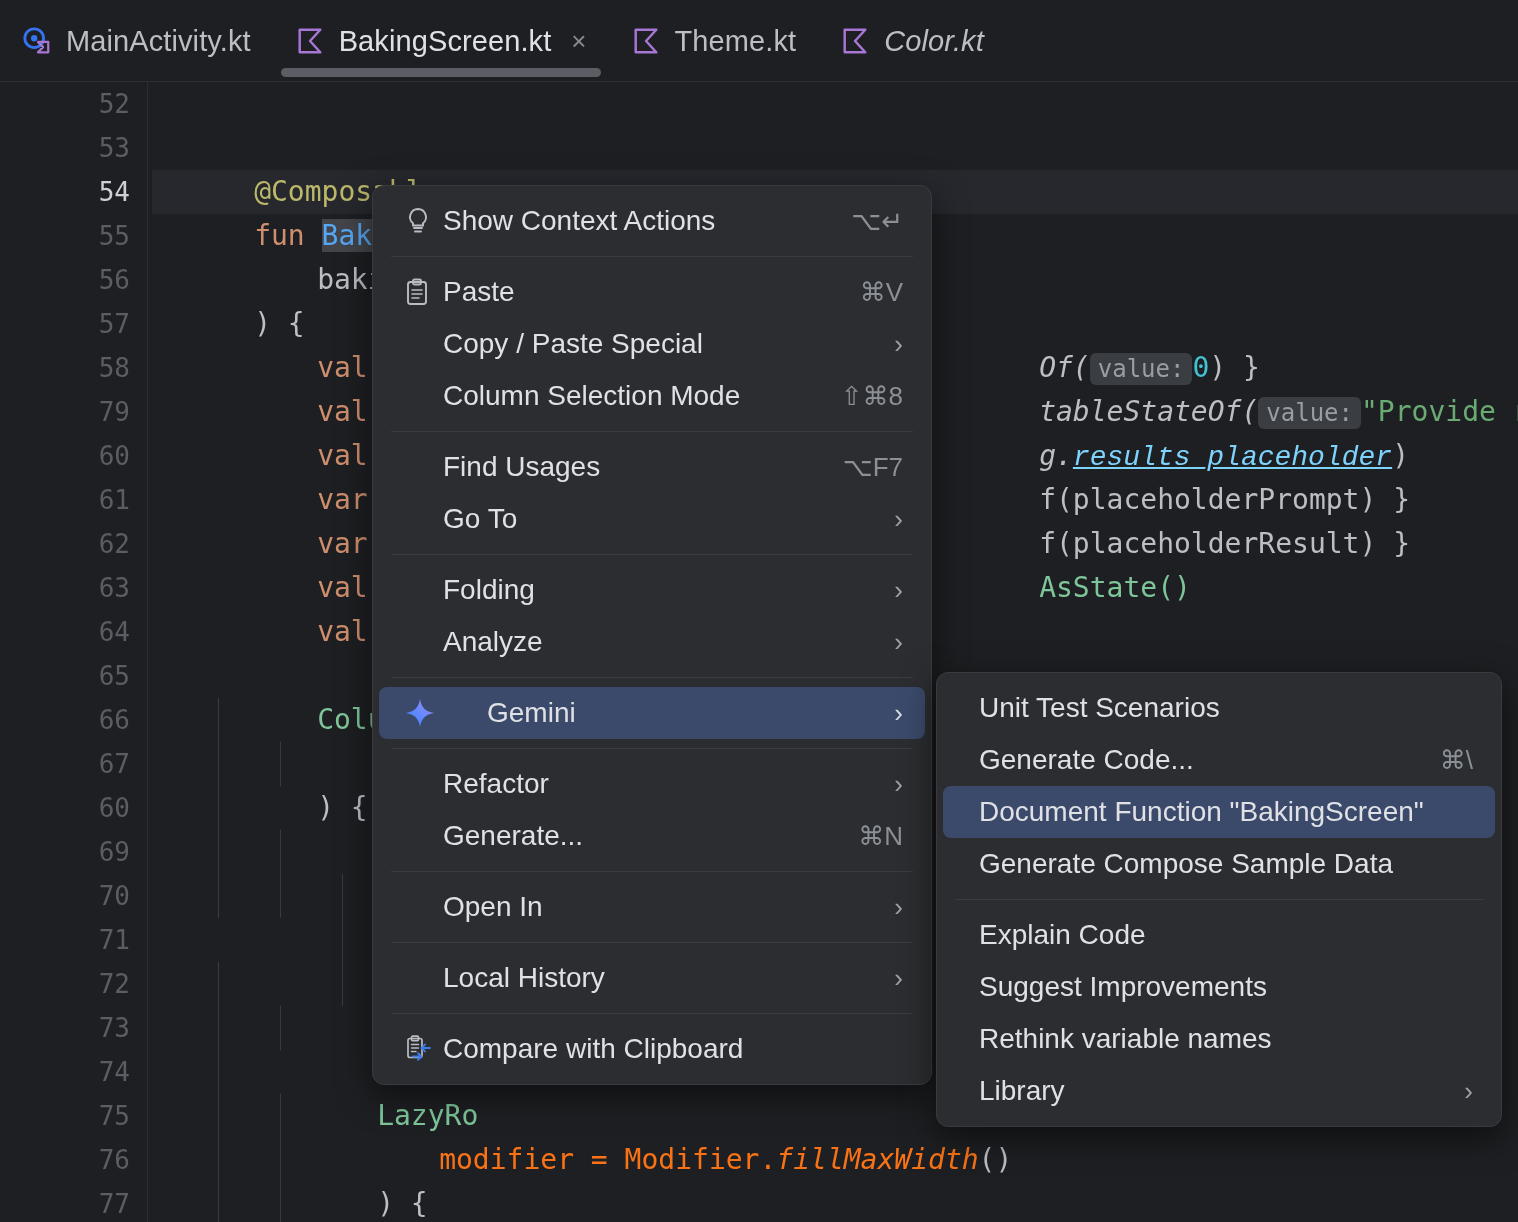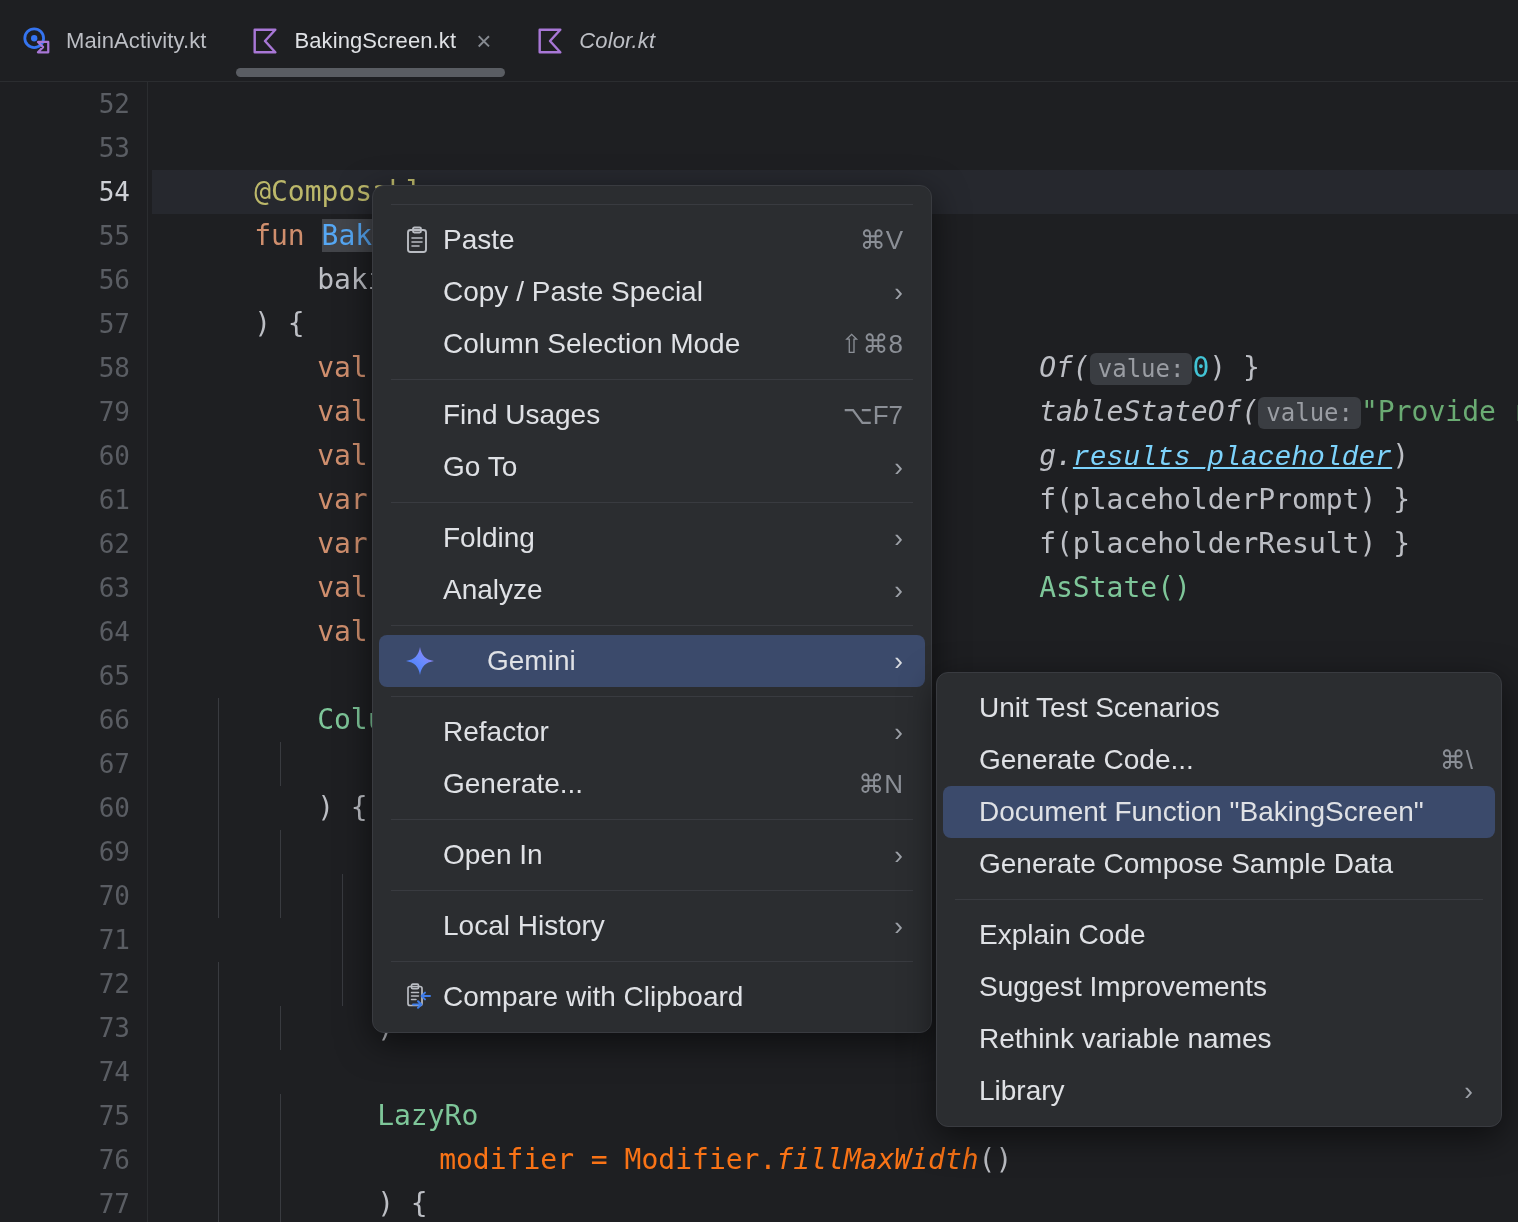--- a/index.html
+++ b/index.html
@@ -18,21 +18,21 @@
     display: flex; align-items: flex-start;
   }
   .tab {
     position: relative;
     height: 82px;
     display: flex; align-items: center; gap: 14px;
     padding: 0 22px;
     cursor: default;
   }
   .tab-label {
-    font-size: 22px;
+    font-size: 29px;
     color: #bcbec4;
     letter-spacing: 0.1px;
     white-space: nowrap;
   }
   .tab.active .tab-label { color: #dfe1e5; }
   .tab.italic .tab-label { font-style: italic; }
   .tab-underline {
     position: absolute; left: 8px; right: 8px; bottom: 5px;
     height: 9px; border-radius: 5px; background: #5a5d63;
   }
@@ -164,20 +164,28 @@
     <span class="mi-ico">
       <svg class="ficon" viewBox="0 0 32 32">
         <path d="M5 4 h22 l-11 12 l11 12 h-22 z" fill="none" stroke="#A877D6" stroke-width="2.6" stroke-linejoin="round"></path>
       </svg>
     </span>
     <span class="tab-label">BakingScreen.kt</span>
     <span class="tab-close">×</span>
     <span class="tab-underline"></span>
   </div>
 
+  <div class="tab">
+    <span class="mi-ico">
+      <svg class="ficon" viewBox="0 0 32 32">
+        <path d="M5 4 h22 l-11 12 l11 12 h-22 z" fill="none" stroke="#A877D6" stroke-width="2.6" stroke-linejoin="round"></path>
+      </svg>
+    </span>
+    <span class="tab-label">Theme.kt</span>
+  </div>
 
   <div class="tab italic">
     <span class="mi-ico">
       <svg class="ficon" viewBox="0 0 32 32">
         <path d="M5 4 h22 l-11 12 l11 12 h-22 z" fill="none" stroke="#A877D6" stroke-width="2.6" stroke-linejoin="round"></path>
       </svg>
     </span>
     <span class="tab-label">Color.kt</span>
   </div>
 
@@ -333,20 +341,30 @@
 
     <div class="cl" style="top:1100px; left:190px">
       
     </div>
 
   </div>
 </div>
 
 <div class="menu" id="ctx-menu">
 
+  <div class="mi">
+    <span class="mi-icon">
+      <svg width="26" height="28" viewBox="0 0 26 28">
+        <path d="M13 2 a8 8 0 0 1 5 14.2 v2.3 h-10 v-2.3 A8 8 0 0 1 13 2 z" fill="none" stroke="#b9bcc2" stroke-width="1.9"></path>
+        <path d="M9 21 h8 M10 24.5 h6" stroke="#b9bcc2" stroke-width="1.9" stroke-linecap="round"></path>
+      </svg>
+    </span>
+    <span class="mi-label">Show Context Actions</span>
+    <span class="short">⌥↵</span>
+  </div>
 
   <div class="msep"></div>
 
   <div class="mi">
     <span class="mi-icon">
       <svg width="24" height="28" viewBox="0 0 24 28">
         <rect x="3" y="4" width="18" height="22" rx="2.5" fill="none" stroke="#b9bcc2" stroke-width="1.9"></rect>
         <rect x="8" y="1.5" width="8" height="5" rx="1.4" fill="none" stroke="#b9bcc2" stroke-width="1.9"></rect>
         <path d="M7 12 h10 M7 16 h10 M7 20 h7" stroke="#b9bcc2" stroke-width="1.6" stroke-linecap="round"></path>
       </svg>

